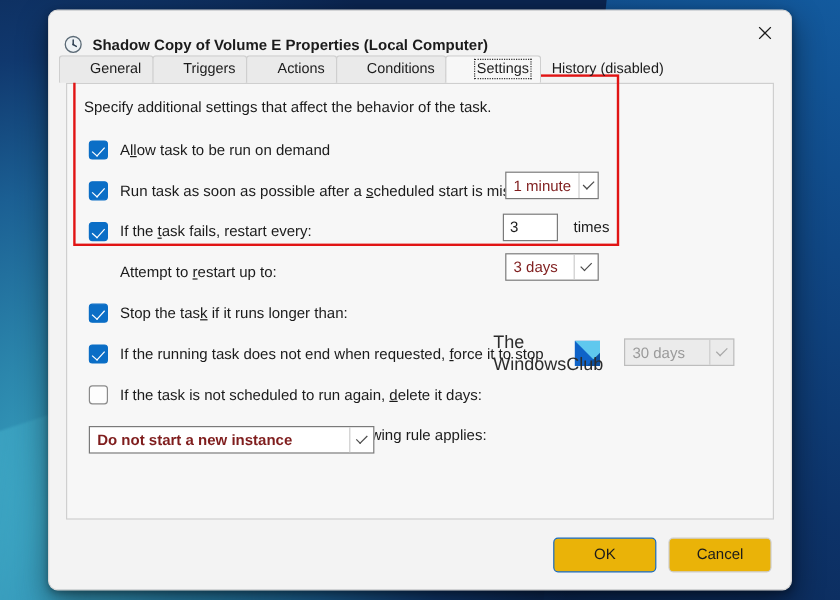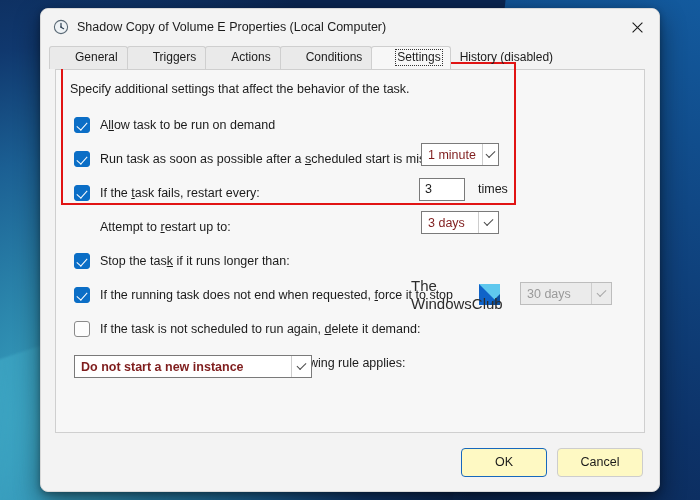--- a/index.html
+++ b/index.html
@@ -44,24 +44,25 @@
     box-shadow: 0 10px 26px rgba(0,0,0,.45), 0 2px 6px rgba(0,0,0,.3);
     display: flex;
     flex-direction: column;
     overflow: hidden;
     z-index: 5;
   }
   .titlebar {
     height: 36px;
     background: #f3f3f3;
     display: flex;
-    align-items: center;
+    align-items: flex-end;
     padding-left: 12px;
     flex: none;
     position: relative;
+    font-weight: bold;
   }
   .title-icon {
     width: 16px; height: 16px;
     margin-right: 8px;
     flex: none;
     display:block;
   }
   .title-text {
     font-size: 12.5px;
     color: #1b1b1b;
@@ -267,21 +268,21 @@
     display: flex;
     align-items: center;
     justify-content: flex-end;
     padding-right: 16px;
     gap: 10px;
   }
   .btn {
     width: 86px; height: 29px;
     font-size: 12.5px;
     color: #1b1b1b;
-    background: #fef9c3;
+    background: #eab308;
     border: 1px solid #cdcdcd;
     border-radius: 4px;
     display: flex; align-items: center; justify-content: center;
   }
   .btn.default {
     border: 1.6px solid #1768bd;
   }
 </style>
 </head>
 <body>
@@ -343,21 +344,21 @@
           <span class="lbl"><span>Stop the tas</span><u>k</u><span> if it runs longer than:</span></span>
         </div>
 
         <div class="row">
           <span class="cb on"></span>
           <span class="lbl"><span>If the running task does not end when requested, </span><u>f</u><span>orce it to stop</span></span>
         </div>
 
         <div class="row">
           <span class="cb off"></span>
-          <span class="lbl"><span>If the task is not scheduled to run again, </span><u>d</u><span>elete it demand:</span></span>
+          <span class="lbl"><span>If the task is not scheduled to run again, </span><u>d</u><span>elete it days:</span></span>
         </div>
 
         <div class="row">
           <span class="lbl"><span>If the task is already ru</span><u>n</u><span>ning, then the following rule applies:</span></span>
         </div>
       </div>
 
       <div class="combo" style="left:365px; top:73px; width:78px;">
         <span class="val">1 minute</span>
         <span class="arrowcell">

